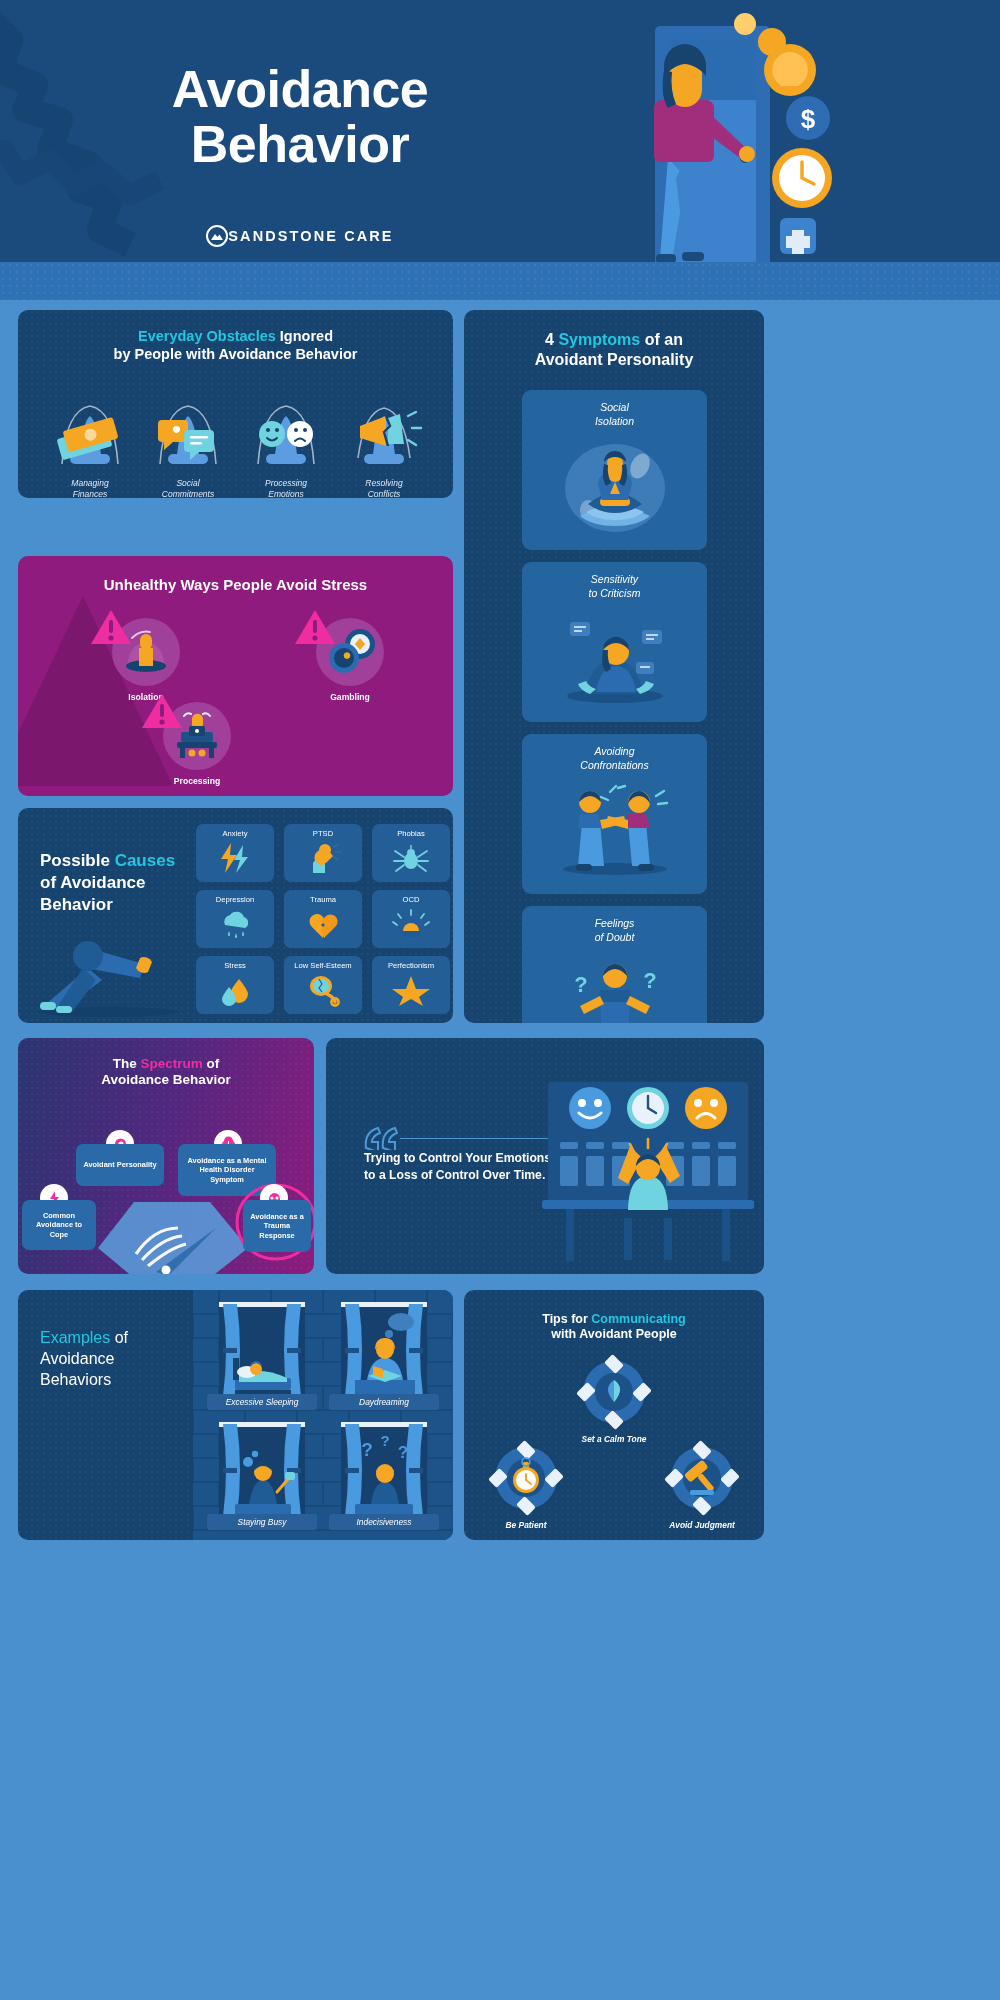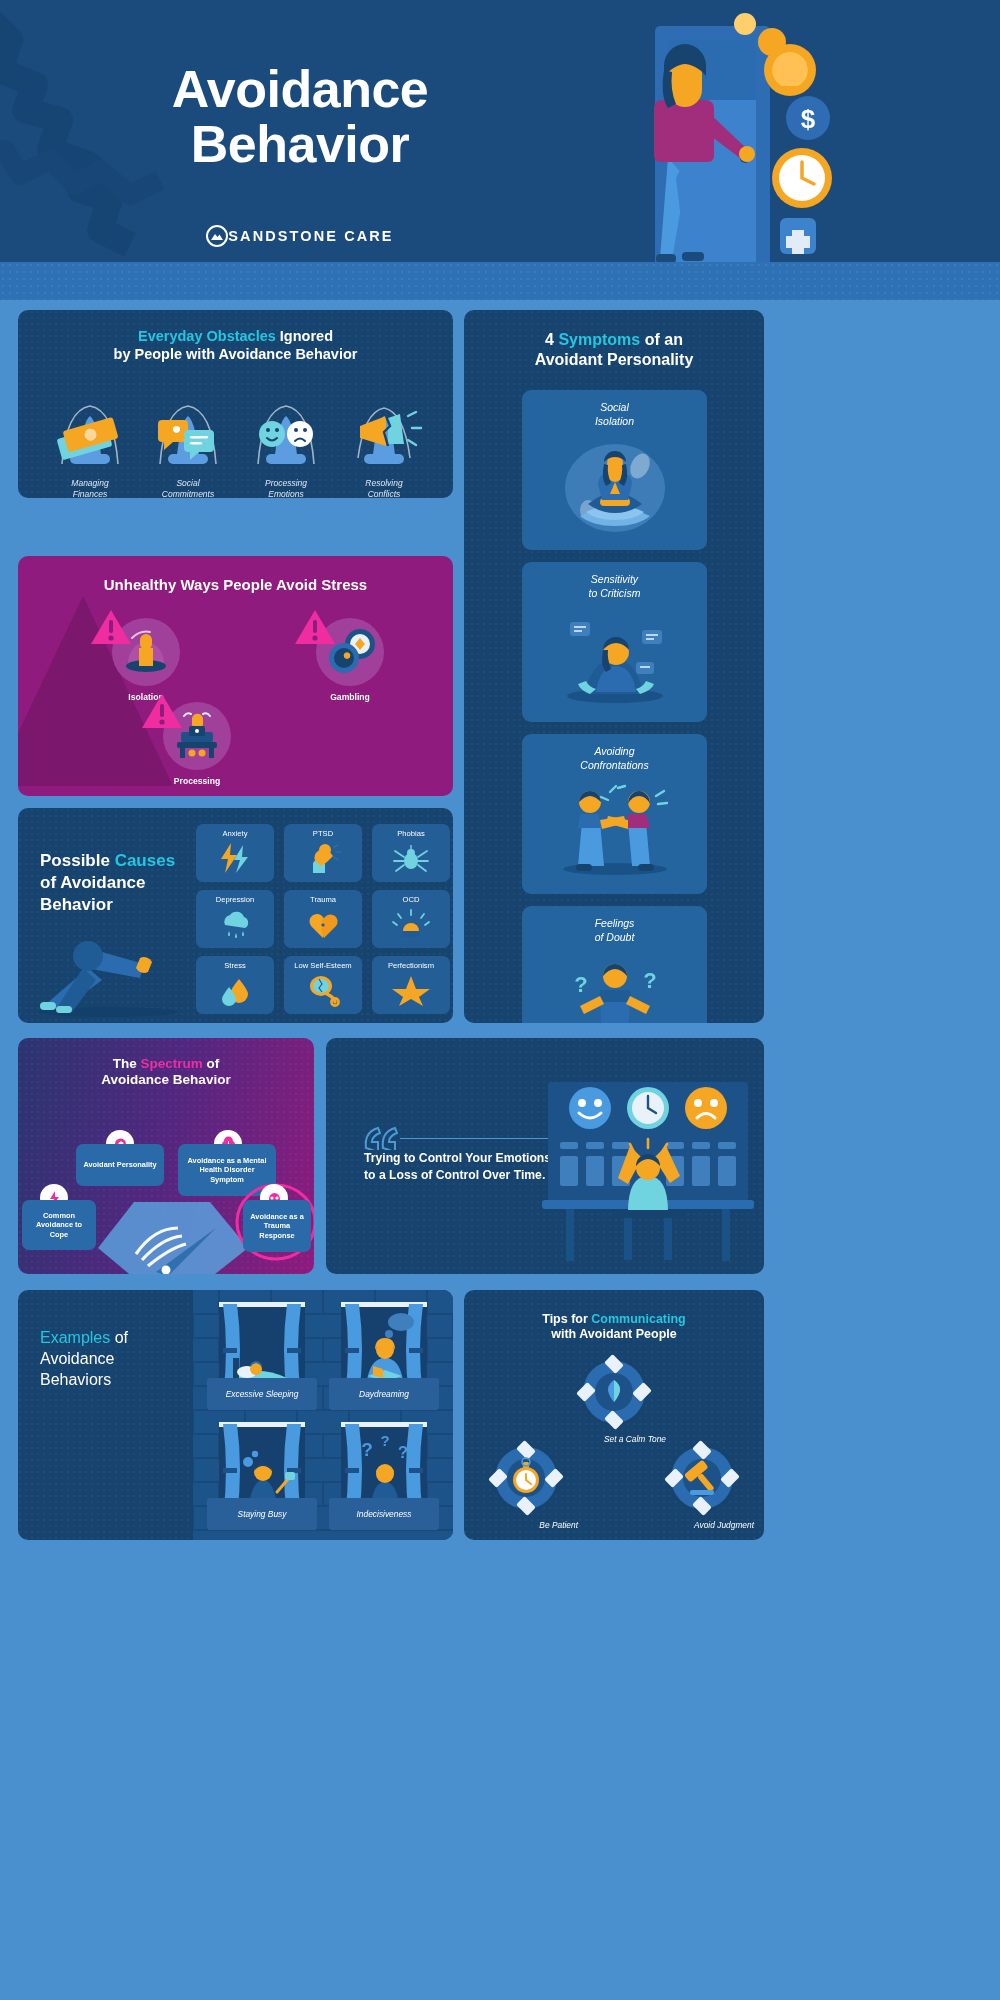--- a/index.html
+++ b/index.html
@@ -149,29 +149,29 @@
   #p7 { left:18px; top:1290px; width:435px; height:250px; }
   #p7 .heading {
     position:absolute; left:22px; top:38px; width:140px;
     color:#fff; font-size:16px; font-weight:normal; line-height:1.3; text-align:left;
   }
   .ex-wall { position:absolute; left:175px; top:0; width:260px; height:250px; background:#1c5489; }
   .ex-cell { position:absolute; width:122px; height:120px; }
   .ex-cap {
     position:absolute; bottom:6px; left:6px; right:6px;
     background:#2a6099; color:#fff; font-size:8.4px; font-style:italic;
-    text-align:center; padding:11px 2px; border-radius:3px;
+    text-align:center; padding:3px 2px; border-radius:3px;
   }
 
   
   #p8 { left:464px; top:1290px; width:300px; height:250px; }
   #p8 .ttl { margin-top:22px; font-size:12.5px; }
   .tip { position:absolute; width:104px; text-align:center; }
   .tip-ring { position:relative; width:76px; height:76px; margin:0 auto; }
-  .tip-cap { margin-top:4px; color:#fff; font-size:8.4px; font-style:italic; font-weight:normal;text-align:right; }
+  .tip-cap { margin-top:4px; color:#fff; font-size:8.4px; font-style:italic; font-weight:bold; }
 </style>
 </head>
 <body>
 
 <div class="header">
   <svg class="bg-scribble" viewBox="0 0 420 300">
     <path d="M0 10 L30 40 L20 70 L55 85 L45 110 L80 120 L70 150 L110 165 L100 190 L130 200 L120 230 L150 245" fill="none" stroke="#0f3a63" stroke-width="26" stroke-linejoin="round"></path>
     <path d="M0 160 L25 150 L40 175 L70 160 L95 185 L120 170 L150 195 L180 180" fill="none" stroke="#14406b" stroke-width="20" stroke-linejoin="round"></path>
   </svg>
 

